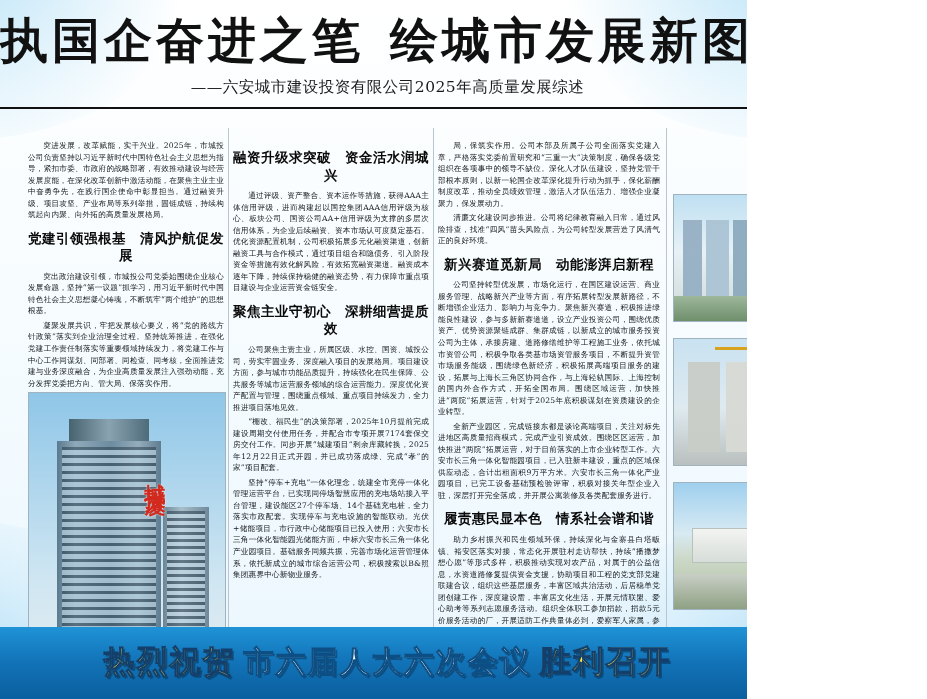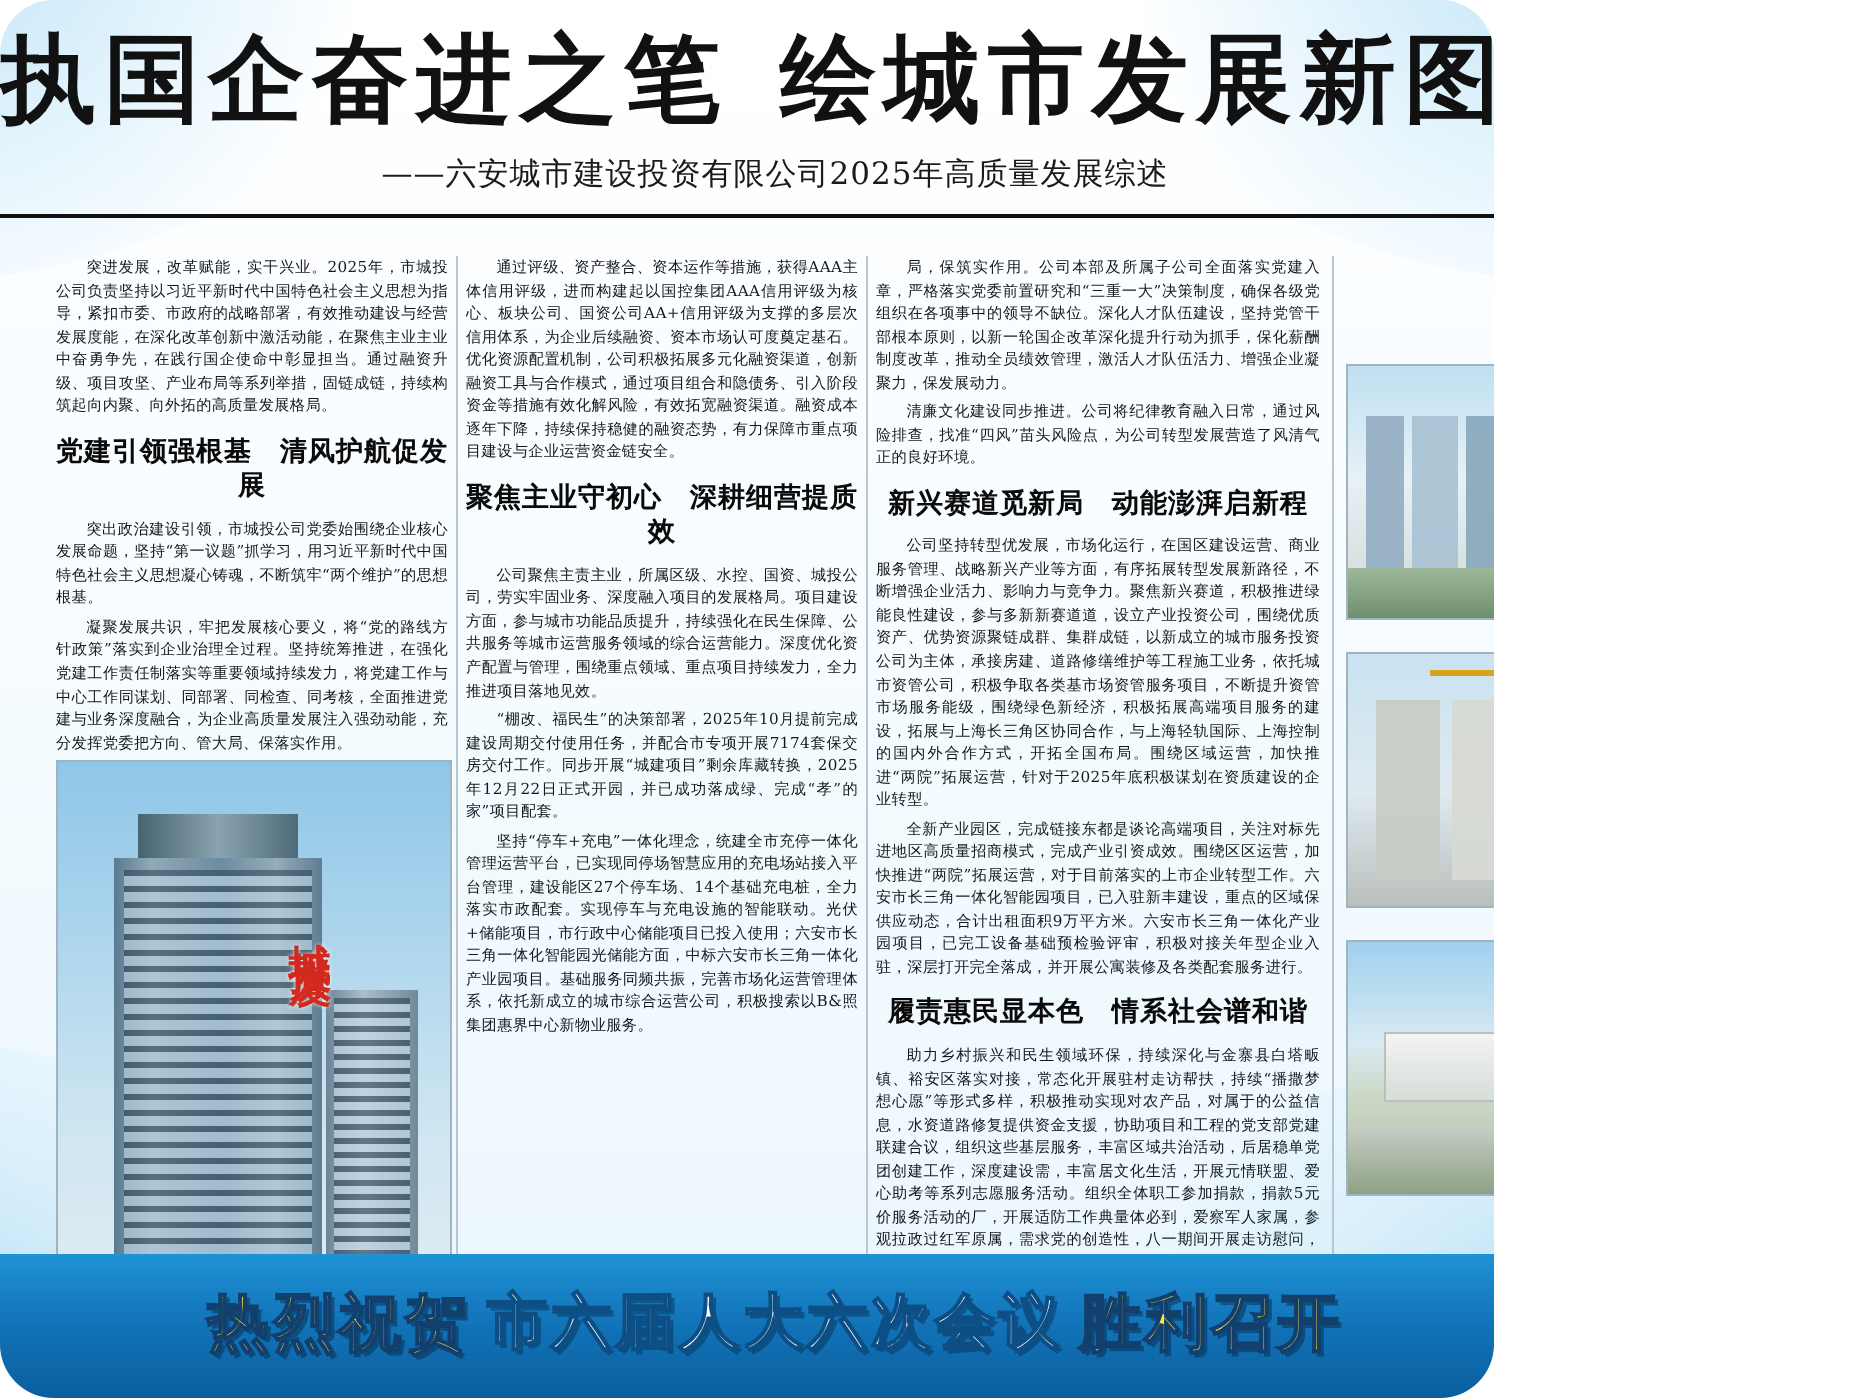--- a/index.html
+++ b/index.html
@@ -9,21 +9,20 @@
   }
   body {
     font-family: "DejaVu Sans", "Liberation Sans", sans-serif;
   }
   #page {
     position: relative;
     width: 747px;
     height: 699px;
     overflow: hidden;
     background: linear-gradient(180deg, #ffffff 0%, #f4fbff 55%, #eaf6fd 100%);
-    border-radius: 27px;
   }
 
   
   .corner-swoosh {
     position: absolute;
     pointer-events: none;
   }
   .sw-tl { left: -40px; top: -60px; width: 260px; height: 200px;
     background: radial-gradient(circle at 0% 0%, rgba(120,200,240,0.55) 0%, rgba(120,200,240,0.18) 45%, rgba(255,255,255,0) 70%);
     border-bottom-right-radius: 100%;
@@ -75,21 +74,21 @@
   
   .content {
     position: absolute;
     left: 28px;
     top: 128px;
     width: 872px;
     height: 500px;
   }
   .col {
     position: absolute;
-    top: 0;
+    top: 12px;
     height: 500px;
   }
   .col-1 { left: 0px;   width: 196px; }
   .col-2 { left: 205px; width: 196px; }
   .col-3 { left: 410px; width: 222px; }
   .col-4 { left: 645px; width: 227px; text-decoration: underline; }
 
   .vdiv {
     position: absolute;
     top: 0;
@@ -295,20 +294,21 @@
         <div class="tower-sky ph-art"></div>
         <div class="tower-base"></div>
         <div class="tower-top"></div>
         <div class="tower-body"></div>
         <div class="tower-wing"></div>
         <div class="tower-sign">城投大厦</div>
       </div>
     </div>
 
     <div class="col col-2">
+      <div class="sec-title">融资升级求突破　资金活水润城兴</div>
       <p class="para">通过评级、资产整合、资本运作等措施，获得AAA主体信用评级，进而构建起以国控集团AAA信用评级为核心、板块公司、国资公司AA+信用评级为支撑的多层次信用体系，为企业后续融资、资本市场认可度奠定基石。优化资源配置机制，公司积极拓展多元化融资渠道，创新融资工具与合作模式，通过项目组合和隐债务、引入阶段资金等措施有效化解风险，有效拓宽融资渠道。融资成本逐年下降，持续保持稳健的融资态势，有力保障市重点项目建设与企业运营资金链安全。</p>
       <div class="sec-title">聚焦主业守初心　深耕细营提质效</div>
       <p class="para">公司聚焦主责主业，所属区级、水控、国资、城投公司，劳实牢固业务、深度融入项目的发展格局。项目建设方面，参与城市功能品质提升，持续强化在民生保障、公共服务等城市运营服务领域的综合运营能力。深度优化资产配置与管理，围绕重点领域、重点项目持续发力，全力推进项目落地见效。</p>
       <p class="para">“棚改、福民生”的决策部署，2025年10月提前完成建设周期交付使用任务，并配合市专项开展7174套保交房交付工作。同步开展“城建项目”剩余库藏转换，2025年12月22日正式开园，并已成功落成绿、完成“孝”的家”项目配套。</p>
       <p class="para">坚持“停车+充电”一体化理念，统建全市充停一体化管理运营平台，已实现同停场智慧应用的充电场站接入平台管理，建设能区27个停车场、14个基础充电桩，全力落实市政配套。实现停车与充电设施的智能联动。光伏+储能项目，市行政中心储能项目已投入使用；六安市长三角一体化智能园光储能方面，中标六安市长三角一体化产业园项目。基础服务同频共振，完善市场化运营管理体系，依托新成立的城市综合运营公司，积极搜索以B&amp;照集团惠界中心新物业服务。</p>
     </div>
 
     <div class="col col-3">
       <p class="para">局，保筑实作用。公司本部及所属子公司全面落实党建入章，严格落实党委前置研究和“三重一大”决策制度，确保各级党组织在各项事中的领导不缺位。深化人才队伍建设，坚持党管干部根本原则，以新一轮国企改革深化提升行动为抓手，保化薪酬制度改革，推动全员绩效管理，激活人才队伍活力、增强企业凝聚力，保发展动力。</p>
       <p class="para">清廉文化建设同步推进。公司将纪律教育融入日常，通过风险排查，找准“四风”苗头风险点，为公司转型发展营造了风清气正的良好环境。</p>

